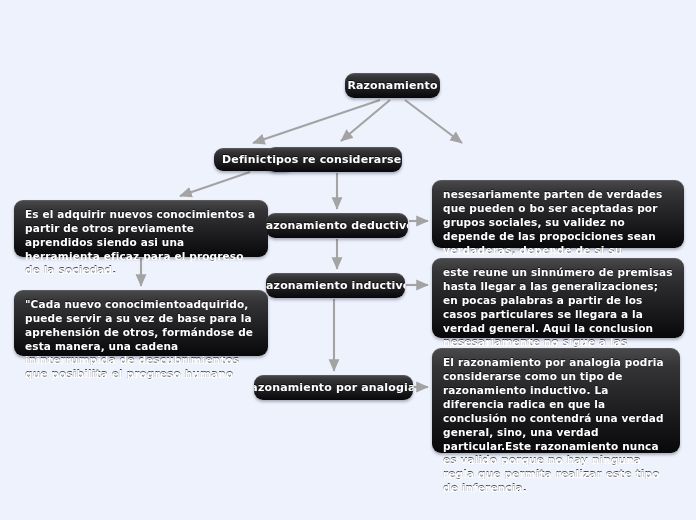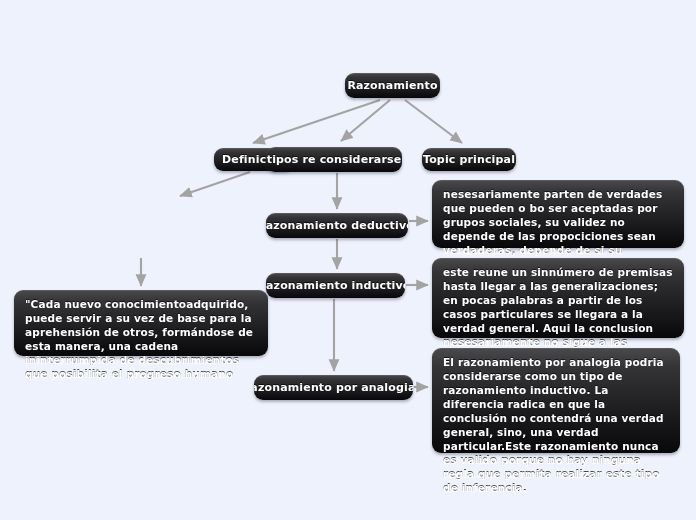--- a/index.html
+++ b/index.html
@@ -86,24 +86,24 @@
   </div>
 
   <div class="node pill" style="left:214px; top:148px; width:80px; height:23px; z-index:1;">
     <span>Definición</span>
   </div>
 
   <div class="node pill" style="left:266px; top:147px; width:136px; height:25px; z-index:2;">
     <span>tipos re considerarse</span>
   </div>
 
-  <div class="node pill" style="left:422px; top:148px; width:94px; height:23px;">
-    <span>Topic principal</span>
+
+  <div class="node para" style="left:14px; top:200px; width:254px; height:57px;">
+    <span>Es el adquirir nuevos conocimientos a partir de otros previamente aprendidos siendo asi una herramienta eficaz para el progreso de la sociedad.</span>
   </div>
-
 
   <div class="node para" style="left:14px; top:290px; width:254px; height:66px;">
     <span>"Cada nuevo conocimientoadquirido, puede servir a su vez de base para la aprehensión de otros, formándose de esta manera, una cadena ininterrumpida de descubrimientos que posibilita el progreso humano</span>
   </div>
 
   <div class="node pill" style="left:266px; top:213px; width:142px; height:25px;">
     <span>razonamiento deductivo</span>
   </div>
 
   <div class="node pill" style="left:266px; top:273px; width:139px; height:25px;">

